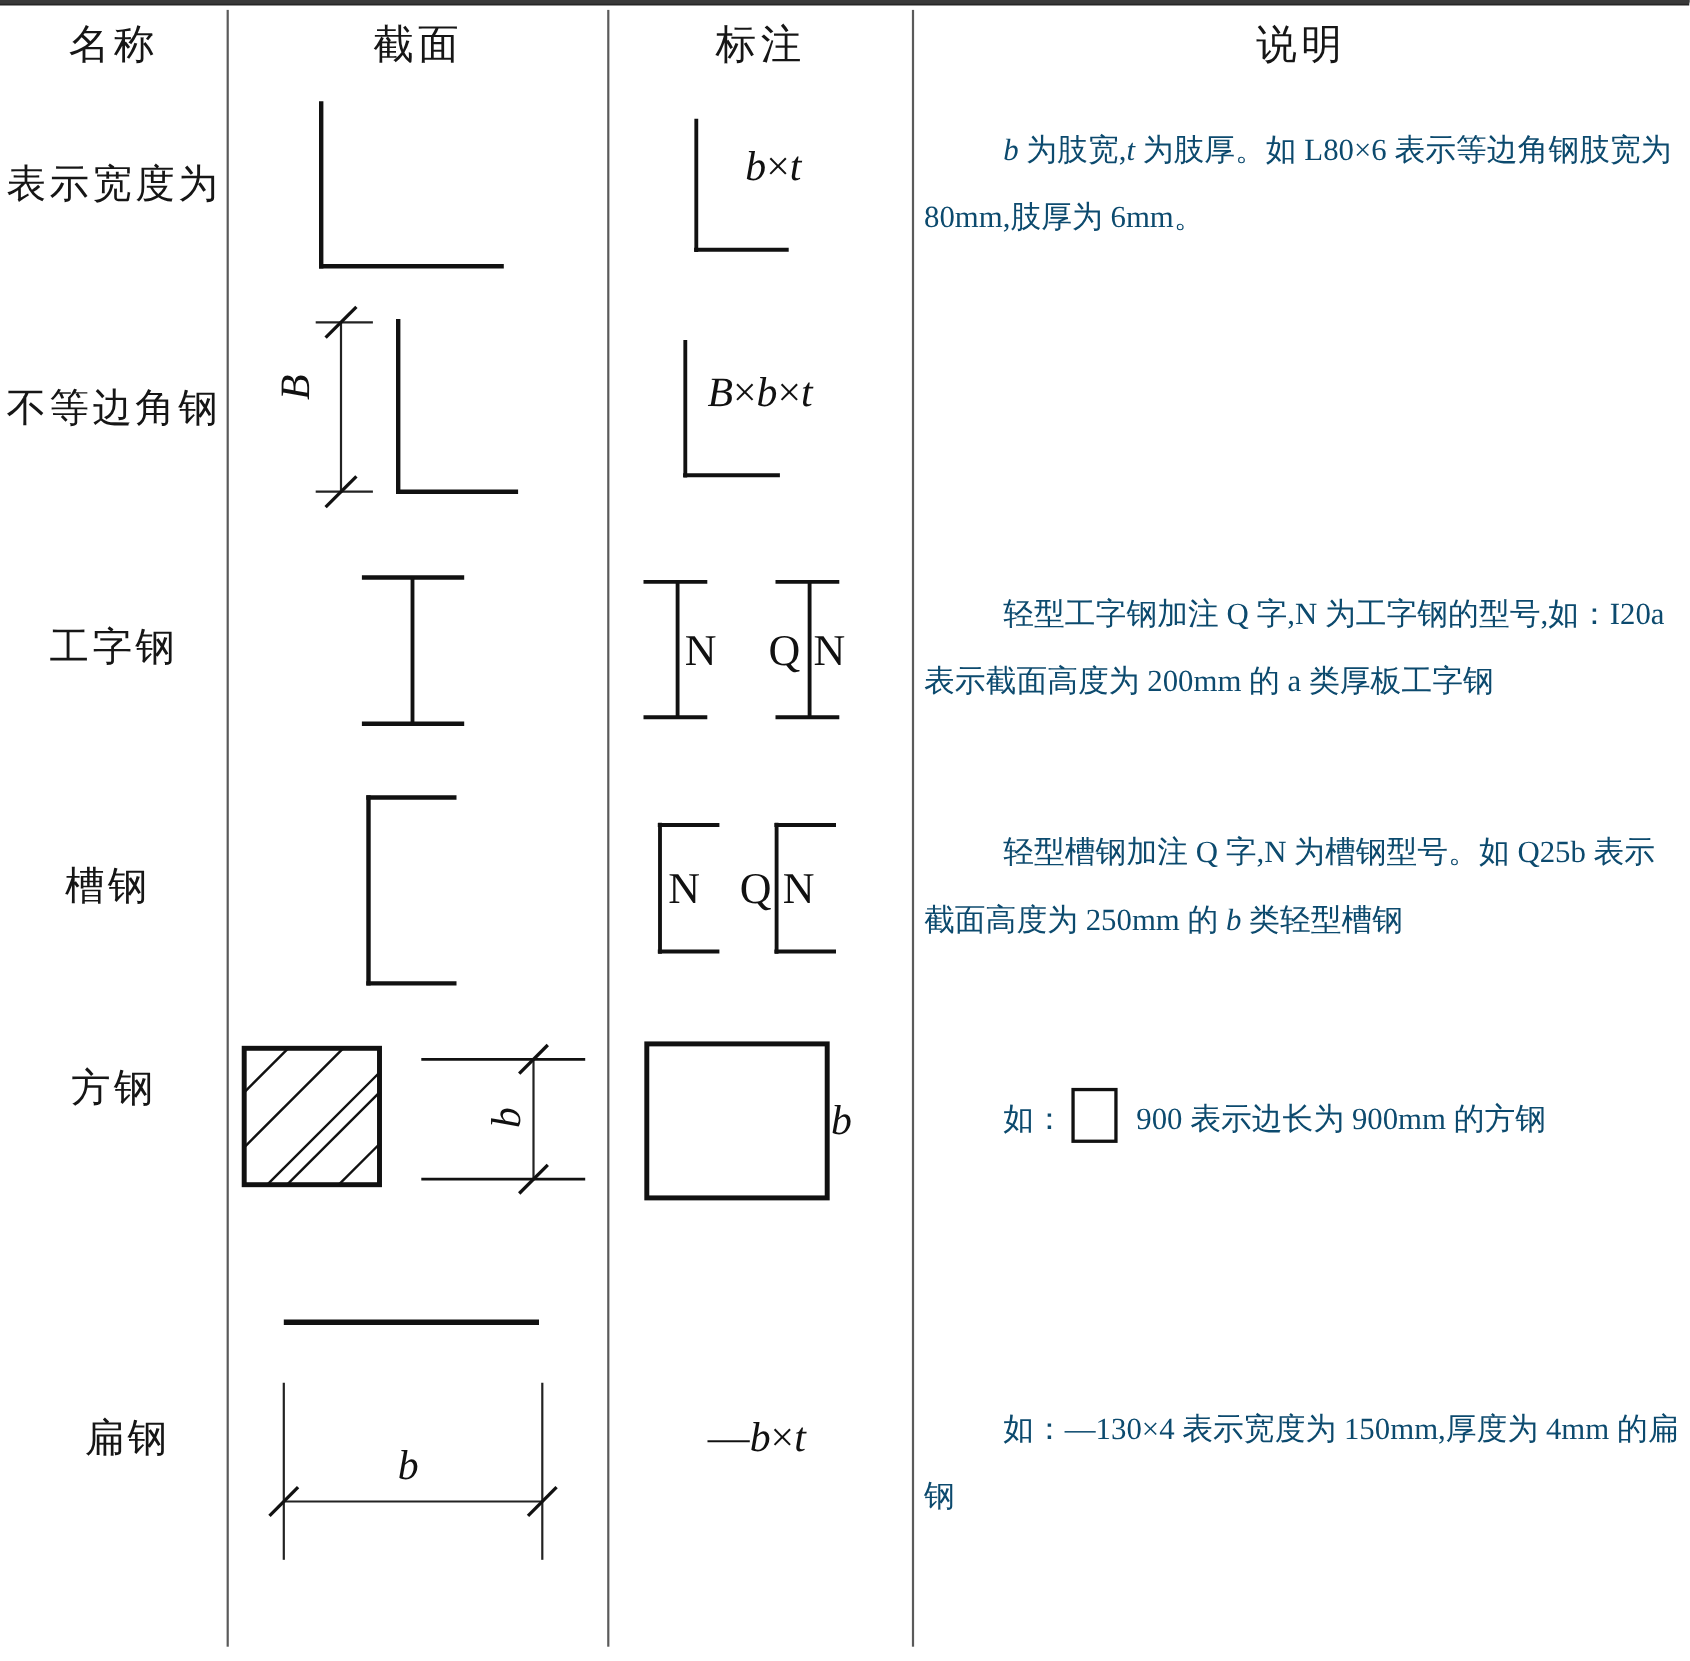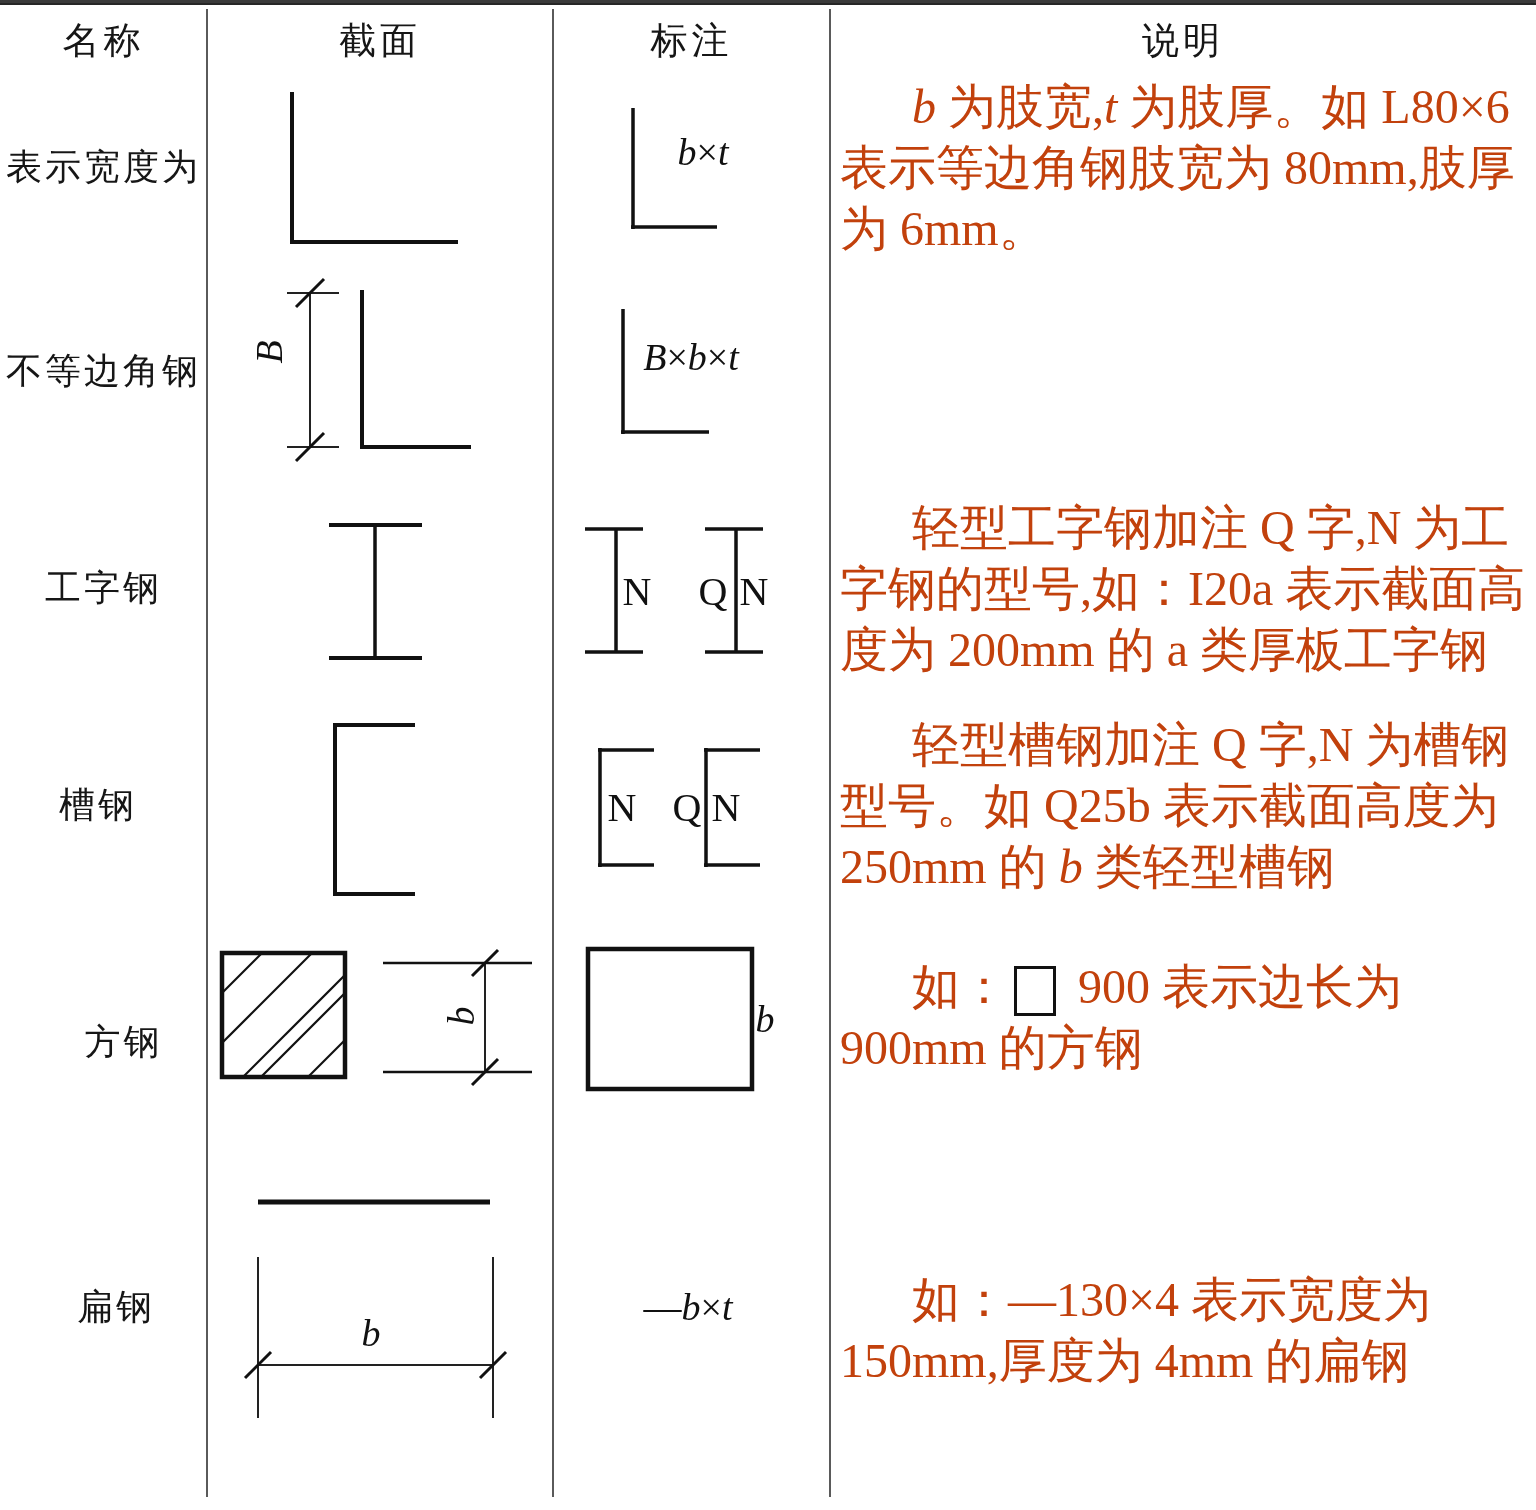--- a/index.html
+++ b/index.html
@@ -6,21 +6,21 @@
   .page{
     position:relative;width:1536px;height:1510px;background:#fff;overflow:hidden;
     font-family:"Liberation Serif","DejaVu Serif",serif;color:#111;
   }
   .hline,.vline{position:absolute;background:#5a5a5a;}
   .cell{position:absolute;display:flex;align-items:center;justify-content:center;text-align:center;}
   .header-cell{font-size:37px;letter-spacing:4px;color:#161616;}
   .name-cell{font-size:36px;letter-spacing:3px;color:#161616;}
   .desc{
     position:absolute;display:flex;flex-direction:column;justify-content:center;
-    box-sizing:border-box;padding:0 10px 0 8px;font-size:48px;line-height:61px;color:#c2410c;
+    box-sizing:border-box;padding:0 10px 0 8px;font-size:28px;line-height:61px;color:#0c4a6e;
   }
   .para{margin:0;text-indent:72px;}
   .it{font-style:italic;}
   .inline-sq{
     display:inline-block;width:42px;height:50px;border:3px solid #111;
     vertical-align:-13px;margin:0 10px 0 6px;box-sizing:border-box;background:#fff;
   }
   .draw{position:absolute;}
   .draw svg{display:block;}
   .glabel{
@@ -65,21 +65,21 @@
     </div>
   <div class="cell name-cell" style="left:0;top:261px;width:207px;height:220px;">
       <span>不等边角钢</span>
     </div>
   <div class="cell name-cell" style="left:0;top:483px;width:207px;height:211px;">
       <span>工字钢</span>
     </div>
   <div class="cell name-cell" style="left:0;top:696px;width:196px;height:219px;">
       <span>槽钢</span>
     </div>
-  <div class="cell name-cell" style="left:0;top:931px;width:207px;height:223px;padding-left:20px;">
+  <div class="cell name-cell" style="left:0;top:878px;width:207px;height:223px;">
       <span>方钢</span>
     </div>
   <div class="cell name-cell" style="left:0;top:1190px;width:232px;height:235px;align-items:center;">
       <span>扁钢</span>
     </div>
 
   <div class="draw" style="left:270px;top:85px;">
     <svg width="200" height="170" viewBox="0 0 200 170">
       <line x1="22" y1="7" x2="22" y2="159" stroke="#111" stroke-width="4"></line>
       <line x1="20" y1="157" x2="188" y2="157" stroke="#111" stroke-width="4"></line>

